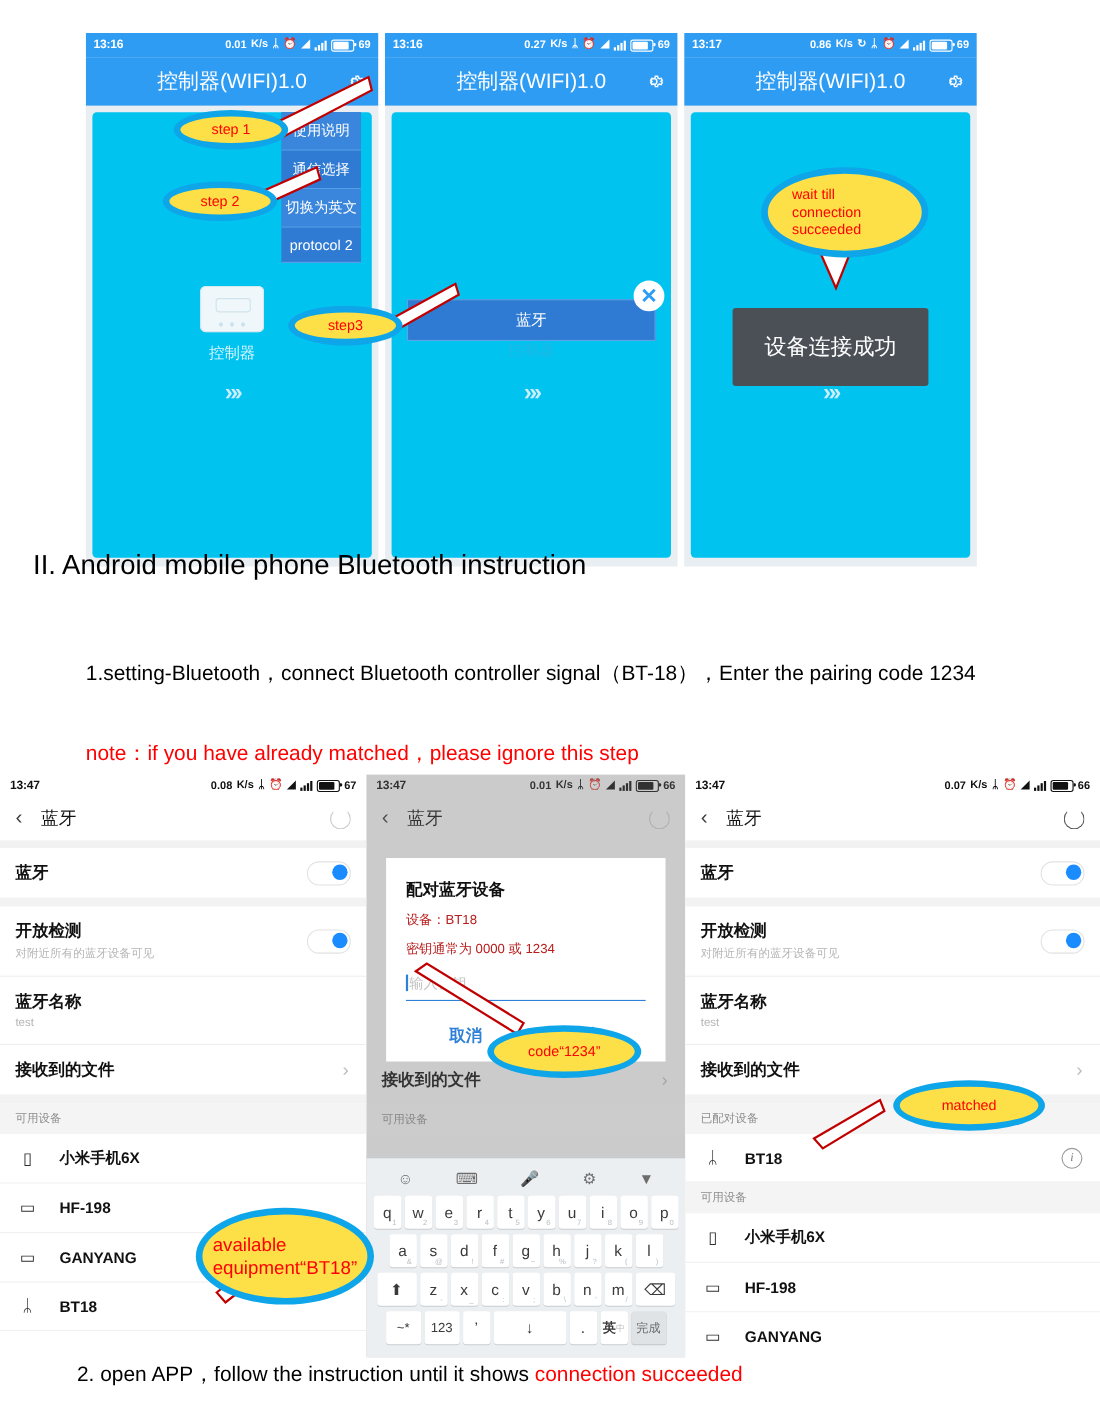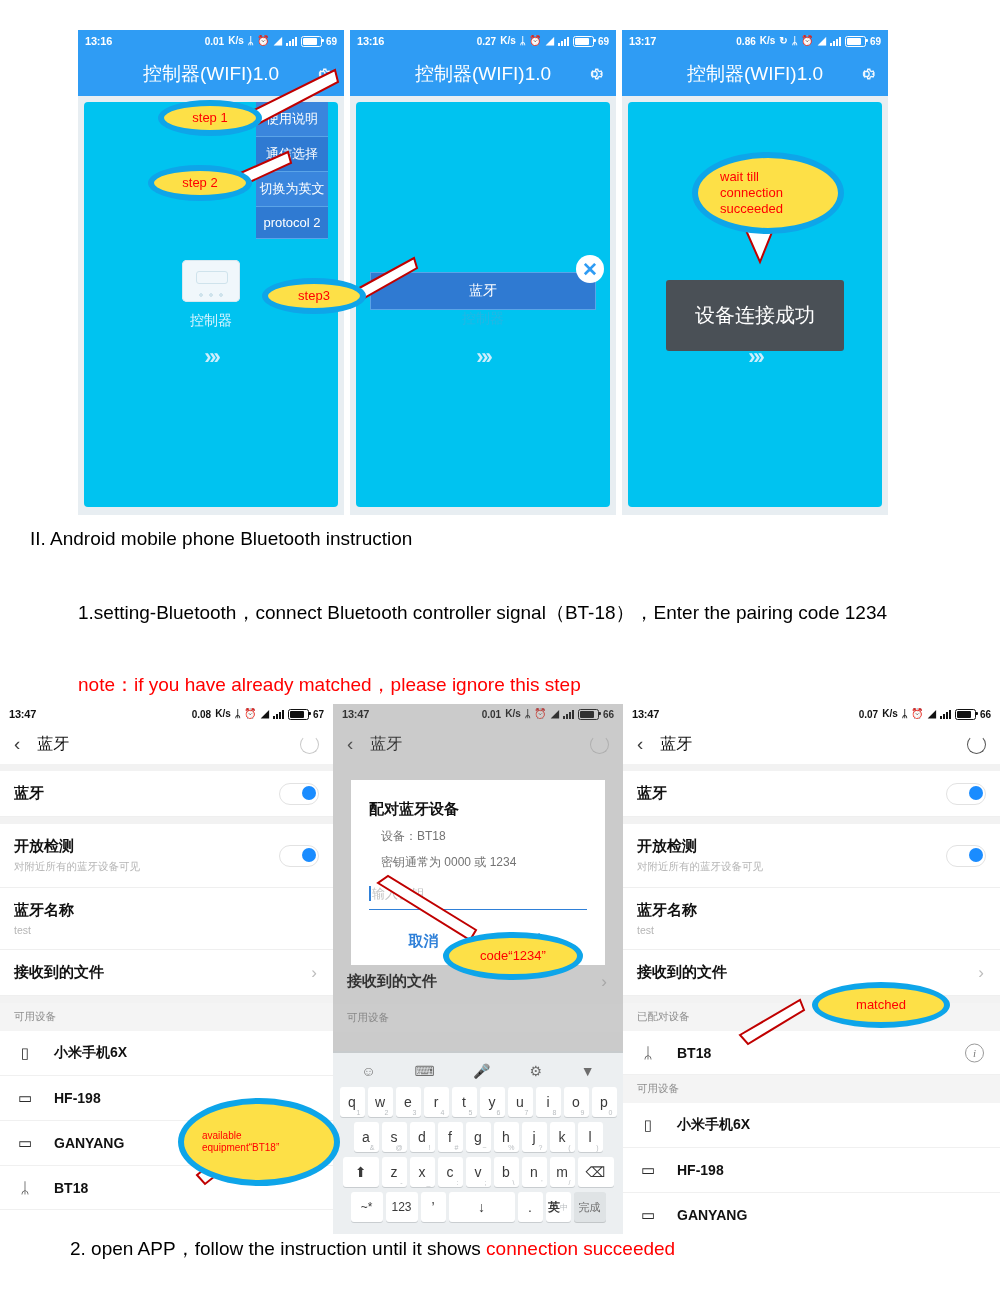--- a/index.html
+++ b/index.html
@@ -259,22 +259,22 @@
   }
 
   
   .doc-text {
     position: absolute;
     left: 30px;
     width: 945px;
     color: #000000;
   }
   .t-head {
-    top: 528px;
-    font-size: 19px;
+    top: 500px;
+    font-size: 25px;
   }
   .t-p1 {
     top: 598px;
     font-size: 19px;
     text-align: justify;
     line-height: 1.6;
   }
   .t-p1 .indent { display:inline-block; width: 48px; }
   .t-note {
     top: 672px;
@@ -434,21 +434,21 @@
   .dialog {
     position: absolute;
     left: 18px; right: 18px;
     top: 76px;
     background: #ffffff;
     z-index: 6;
     padding: 20px 18px 14px;
     box-sizing: border-box;
   }
   .dlg-title { font-size: 15px; font-weight: 700; color: #111; }
-  .dlg-line { font-size: 12px; color: #737373; margin-top: 9px; margin-left: 12px; }
+  .dlg-line { font-size: 12px; color: #b91c1c; margin-top: 9px; }
   .dlg-input {
     margin-top: 14px;
     border-bottom: 1.5px solid #2f80d8;
     padding-bottom: 6px;
     font-size: 13px;
     color: #c4c4c4;
     position: relative;
   }
   .caret {
     display:inline-block;
@@ -962,15 +962,15 @@
   <polygon points="745,228 760,262 772,232" fill="#ffffff" stroke="#c00000" stroke-width="2"></polygon>
   <polygon points="197,1175 253,1130 258,1142 205,1184" fill="#ffffff" stroke="#c00000" stroke-width="2"></polygon>
   <polygon points="378,883 470,940 476,930 388,876" fill="#ffffff" stroke="#c00000" stroke-width="2"></polygon>
   <polygon points="740,1035 800,1000 804,1010 748,1044" fill="#ffffff" stroke="#c00000" stroke-width="2"></polygon>
 </svg>
 
 <div class="callout" style="left:158px;top:100px;width:104px;height:36px;">step 1</div>
 <div class="callout" style="left:148px;top:165px;width:104px;height:36px;">step 2</div>
 <div class="callout" style="left:262px;top:278px;width:104px;height:36px;">step3</div>
 <div class="callout" style="left:692px;top:152px;width:152px;height:82px;padding:0 22px;box-sizing:border-box;">wait till connection succeeded</div>
-<div class="callout" style="left:178px;top:1098px;width:162px;height:88px;padding:0 18px;box-sizing:border-box;font-size:10px;">available equipment“BT18”</div>
+<div class="callout" style="left:178px;top:1098px;width:162px;height:88px;padding:0 18px;box-sizing:border-box;font-size:17px;">available equipment“BT18”</div>
 <div class="callout" style="left:443px;top:932px;width:140px;height:48px;">code“1234”</div>
 <div class="callout" style="left:812px;top:982px;width:138px;height:46px;">matched</div>
 
 </body></html>

